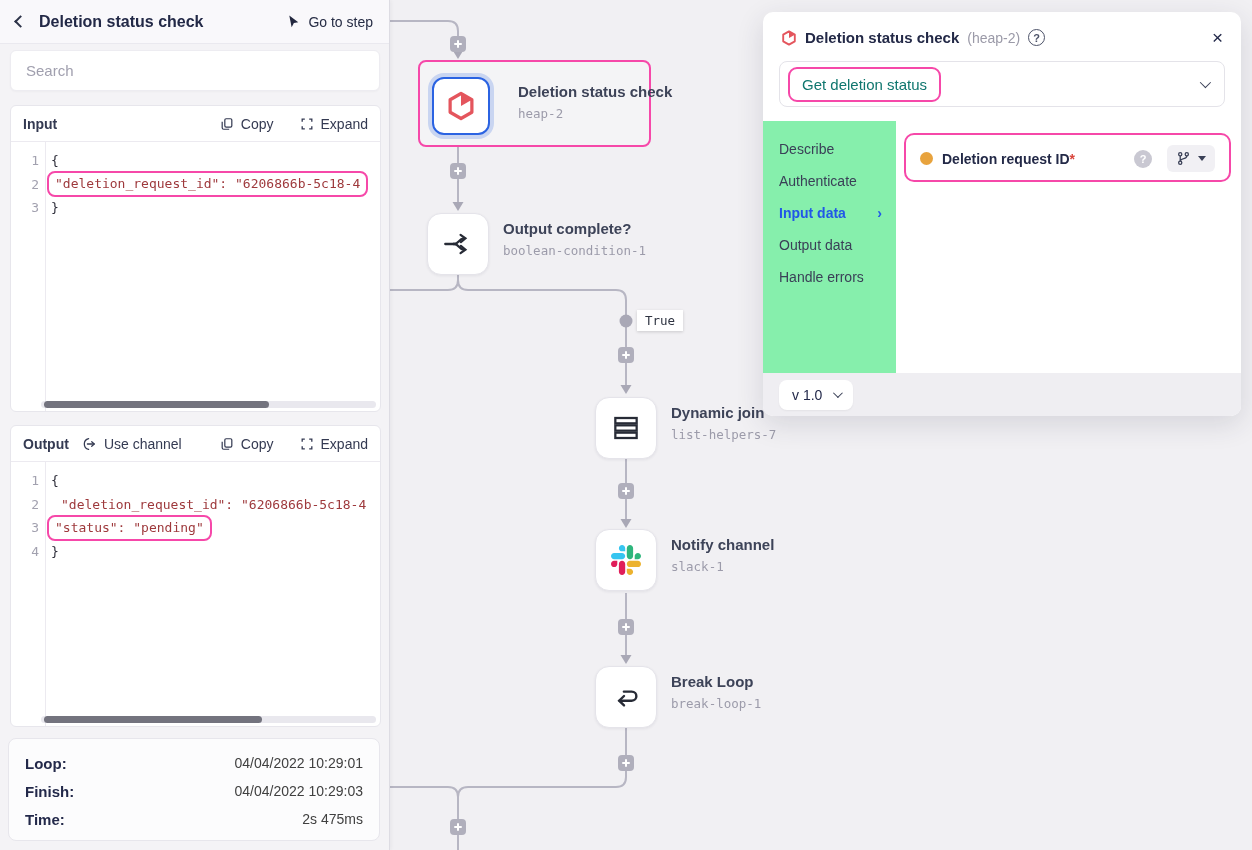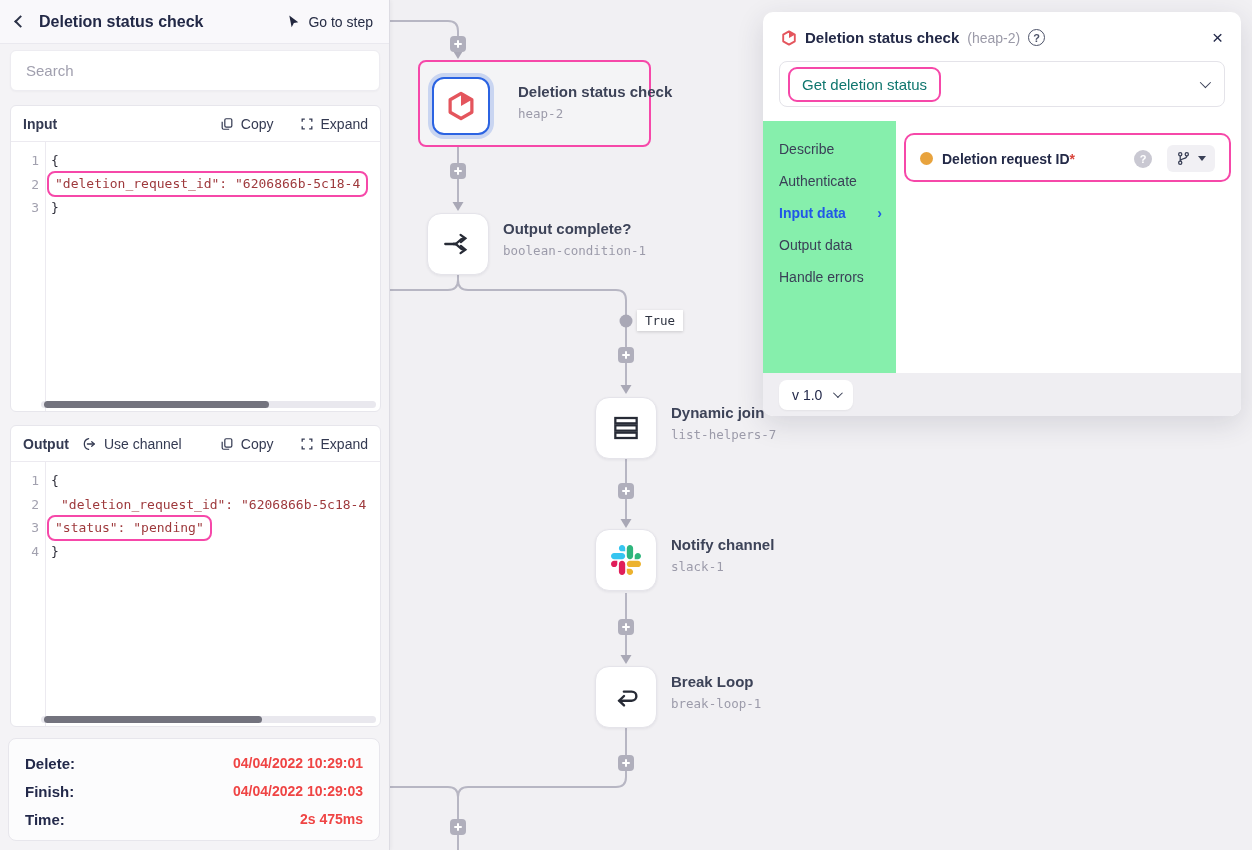--- a/index.html
+++ b/index.html
@@ -65,21 +65,21 @@
   .hscroll { position:absolute; left:30px; right:4px; bottom:3px; height:7px; background:#e9e8ee; border-radius:4px; }
   .hthumb { position:absolute; top:0; height:7px; background:#73737e; border-radius:4px; cursor:pointer; }
 
   .info-panel {
     position:absolute; left:8px; right:9px; top:738px; height:103px;
     background:#fcfcfd; border:1px solid #e7e6ec; border-radius:8px;
     padding:10px 16px;
   }
   .info-row { display:flex; align-items:center; height:28px; }
   .info-label { font-size:15px; font-weight:600; color:#23294a; }
-  .info-value { margin-left:auto; font-size:14px; color:#ef4444;font-weight:bold; }
+  .info-value { margin-left:auto; font-size:14px; color:#404040; }
 
   
   #canvas { position:absolute; left:390px; top:0; width:862px; height:850px; z-index:0; }
   #wires { position:absolute; left:0; top:0; }
   .plus {
     position:absolute; width:16px; height:16px; background:#b0afbc; border-radius:4px;
     cursor:pointer;
   }
   .plus::before { content:''; position:absolute; left:4px; top:7px; width:8px; height:2px; background:#fff; border-radius:1px; }
   .plus::after  { content:''; position:absolute; left:7px; top:4px; width:2px; height:8px; background:#fff; border-radius:1px; }
@@ -343,21 +343,21 @@
       <div class="cl"><span class="ln">3</span><span class="hl">"status": "pending"</span></div>
       <div class="cl"><span class="ln">4</span><span class="ct brace">}</span></div>
       <div class="hscroll">
         <div class="hthumb" style="left:3px; width:218px;"></div>
       </div>
     </div>
   </div>
 
   <div class="info-panel">
     <div class="info-row">
-      <span class="info-label">Delete:</span>
+      <span class="info-label">Loop:</span>
       <span class="info-value">04/04/2022 10:29:01</span>
     </div>
     <div class="info-row">
       <span class="info-label">Finish:</span>
       <span class="info-value">04/04/2022 10:29:03</span>
     </div>
     <div class="info-row">
       <span class="info-label">Time:</span>
       <span class="info-value">2s 475ms</span>
     </div>

